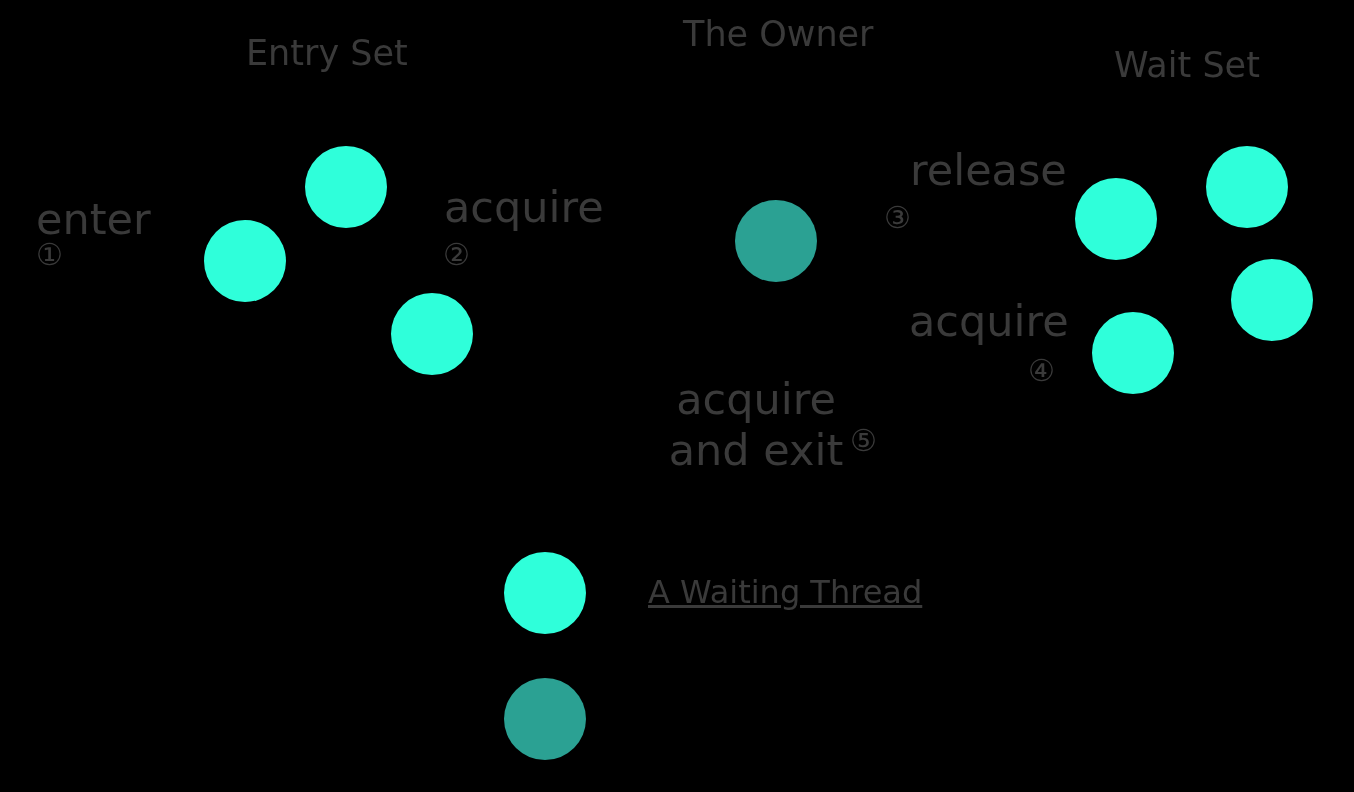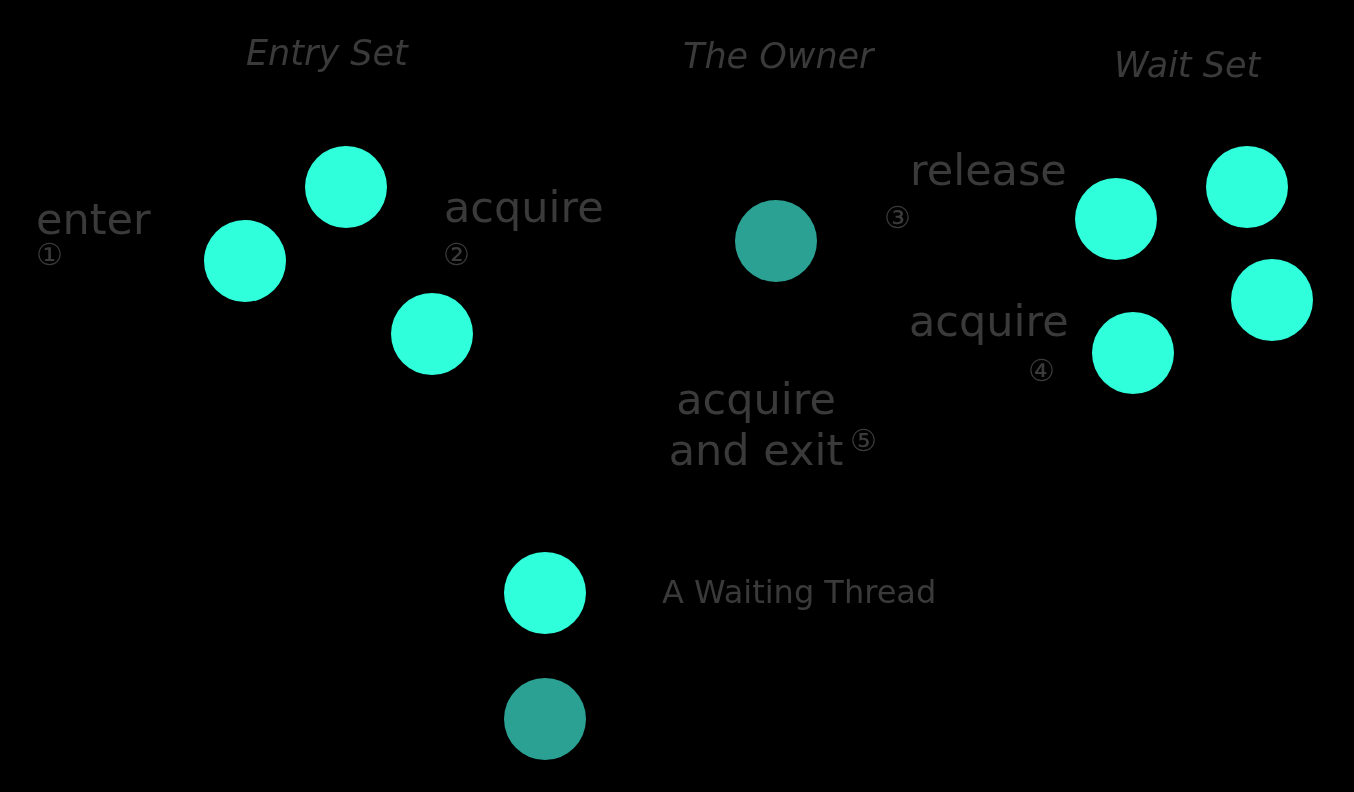--- a/index.html
+++ b/index.html
@@ -29,21 +29,20 @@
     position: absolute;
     color: #3A3A3A;
     font-family: "DejaVu Sans", sans-serif;
     white-space: nowrap;
     line-height: 1.0;
     letter-spacing: 0px;
   }
   .group-title {
     font-size: 35px;
     font-weight: 400;
-    font-style: italic;
   }
   .step-label {
     font-size: 43px;
     font-weight: 400;
   }
   .step-label.two-line {
     white-space: normal;
     text-align: center;
     line-height: 1.18;
   }
@@ -59,21 +58,21 @@
     font-weight: 400;
   }
 </style>
 </head>
 <body>
 
 <div id="canvas">
 
   <div class="label group-title" style="left:246px; top:36px;">Entry Set</div>
 
-  <div class="label group-title" style="left:683px; top:17px;margin-top:22px;">The Owner</div>
+  <div class="label group-title" style="left:683px; top:17px;">The Owner</div>
 
   <div class="label group-title" style="left:1114px; top:48px;">Wait Set</div>
 
   <div class="label step-label" style="left:36px; top:198px;">enter</div>
   <div class="step-num" style="left:36px; top:240px;">①</div>
 
   <div class="label step-label" style="left:444px; top:186px;">acquire</div>
   <div class="step-num" style="left:443px; top:240px;">②</div>
 
   <div class="label step-label" style="left:910px; top:149px;">release</div>
@@ -90,17 +89,17 @@
   <div class="thread-dot dot-waiting" style="left:391px; top:293px; width:82px; height:82px;"></div>
 
   <div class="thread-dot dot-active" style="left:735px; top:200px; width:82px; height:82px;"></div>
 
   <div class="thread-dot dot-waiting" style="left:1075px; top:178px; width:82px; height:82px;"></div>
   <div class="thread-dot dot-waiting" style="left:1206px; top:146px; width:82px; height:82px;"></div>
   <div class="thread-dot dot-waiting" style="left:1231px; top:259px; width:82px; height:82px;"></div>
   <div class="thread-dot dot-waiting" style="left:1092px; top:312px; width:82px; height:82px;"></div>
 
   <div class="thread-dot dot-waiting" style="left:504px; top:552px; width:82px; height:82px;"></div>
-  <div class="label legend-label" style="left:662px; top:576px;">A Waiting Thread</div>
+  <div class="label legend-label" style="left:648px; top:576px;text-decoration:underline;">A Waiting Thread</div>
 
   <div class="thread-dot dot-active" style="left:504px; top:678px; width:82px; height:82px;"></div>
 
 </div>
 
 </body></html>

